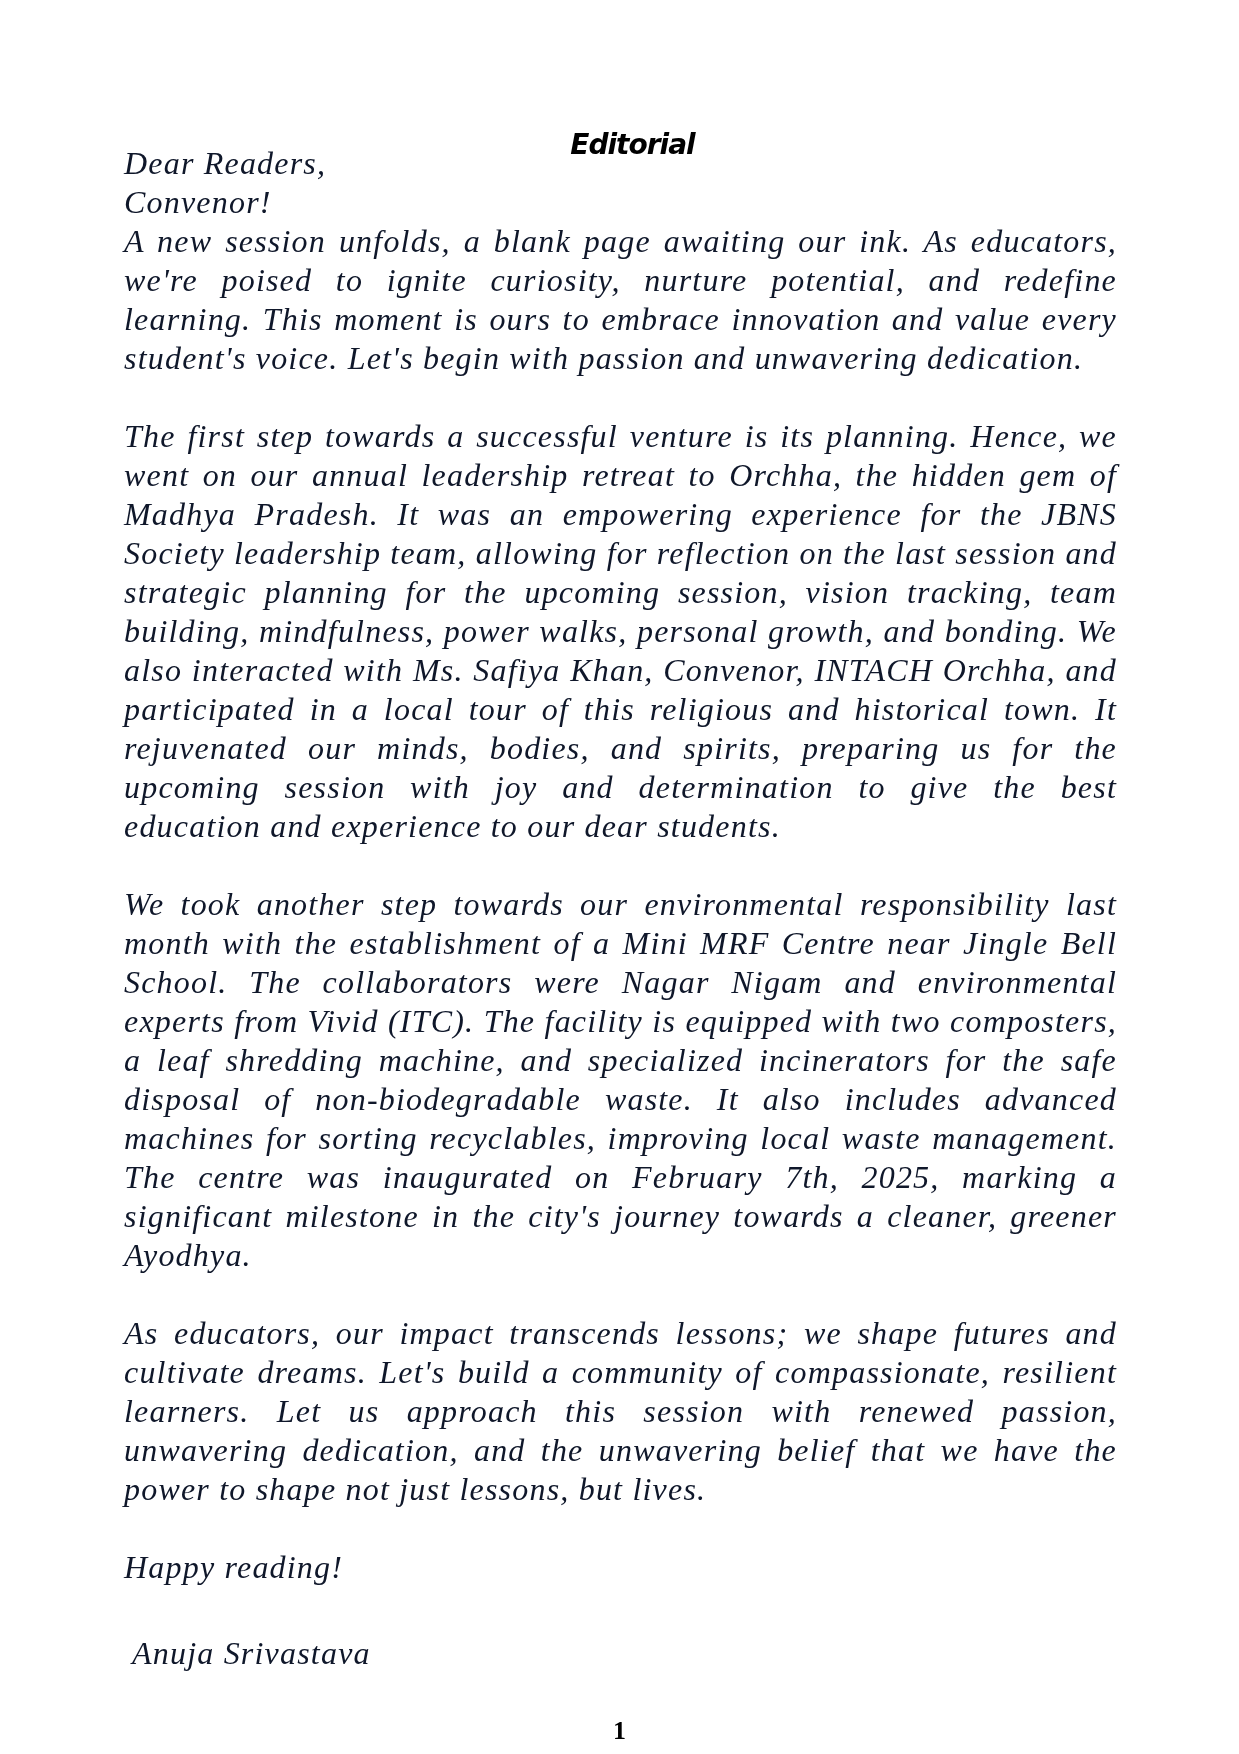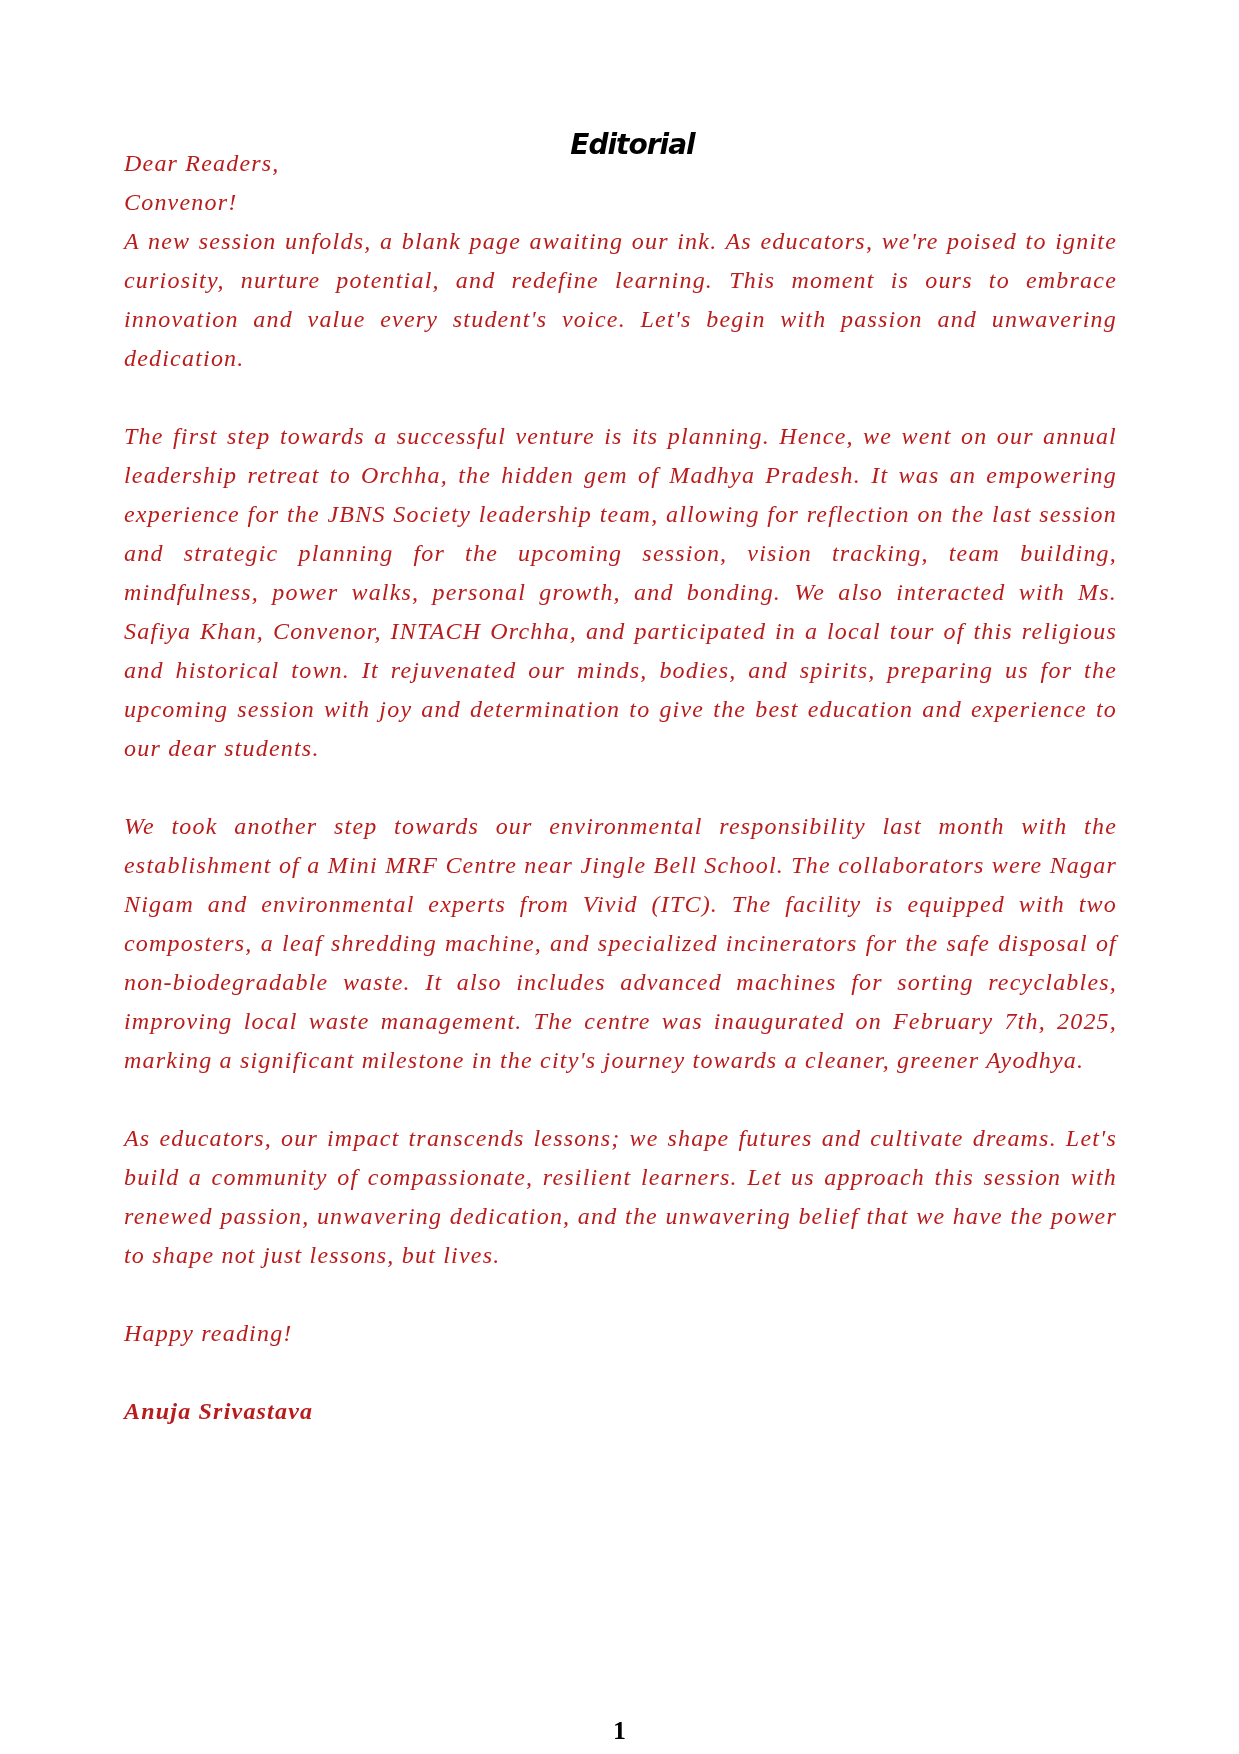--- a/index.html
+++ b/index.html
@@ -35,34 +35,34 @@
       color: #000;
       margin: 12px;
     }
     .body-text {
       position: absolute;
       top: 144px;
       left: 0;
       width: 993px;
       font-family: "Liberation Serif", serif;
       font-style: italic;
-      font-size: 24px;
+      font-size: 32px;
       line-height: 39px;
       letter-spacing: 1.2px;
-      color: #b91c1c;
+      color: #0f172a;
     }
     .body-text p {
       margin: 0;
       text-align: justify;
       text-align-last: left;
     }
     .gap { height: 39px; }
     .signature p {
-      font-weight: bold;
-      margin: 0;
+      font-weight: normal;
+      margin: 8px;
     }
     .page-number {
       position: absolute;
       top: 1716px;
       left: 0;
       width: 1239px;
       text-align: center;
       font-family: "Liberation Serif", serif;
       font-weight: bold;
       font-size: 26px;

